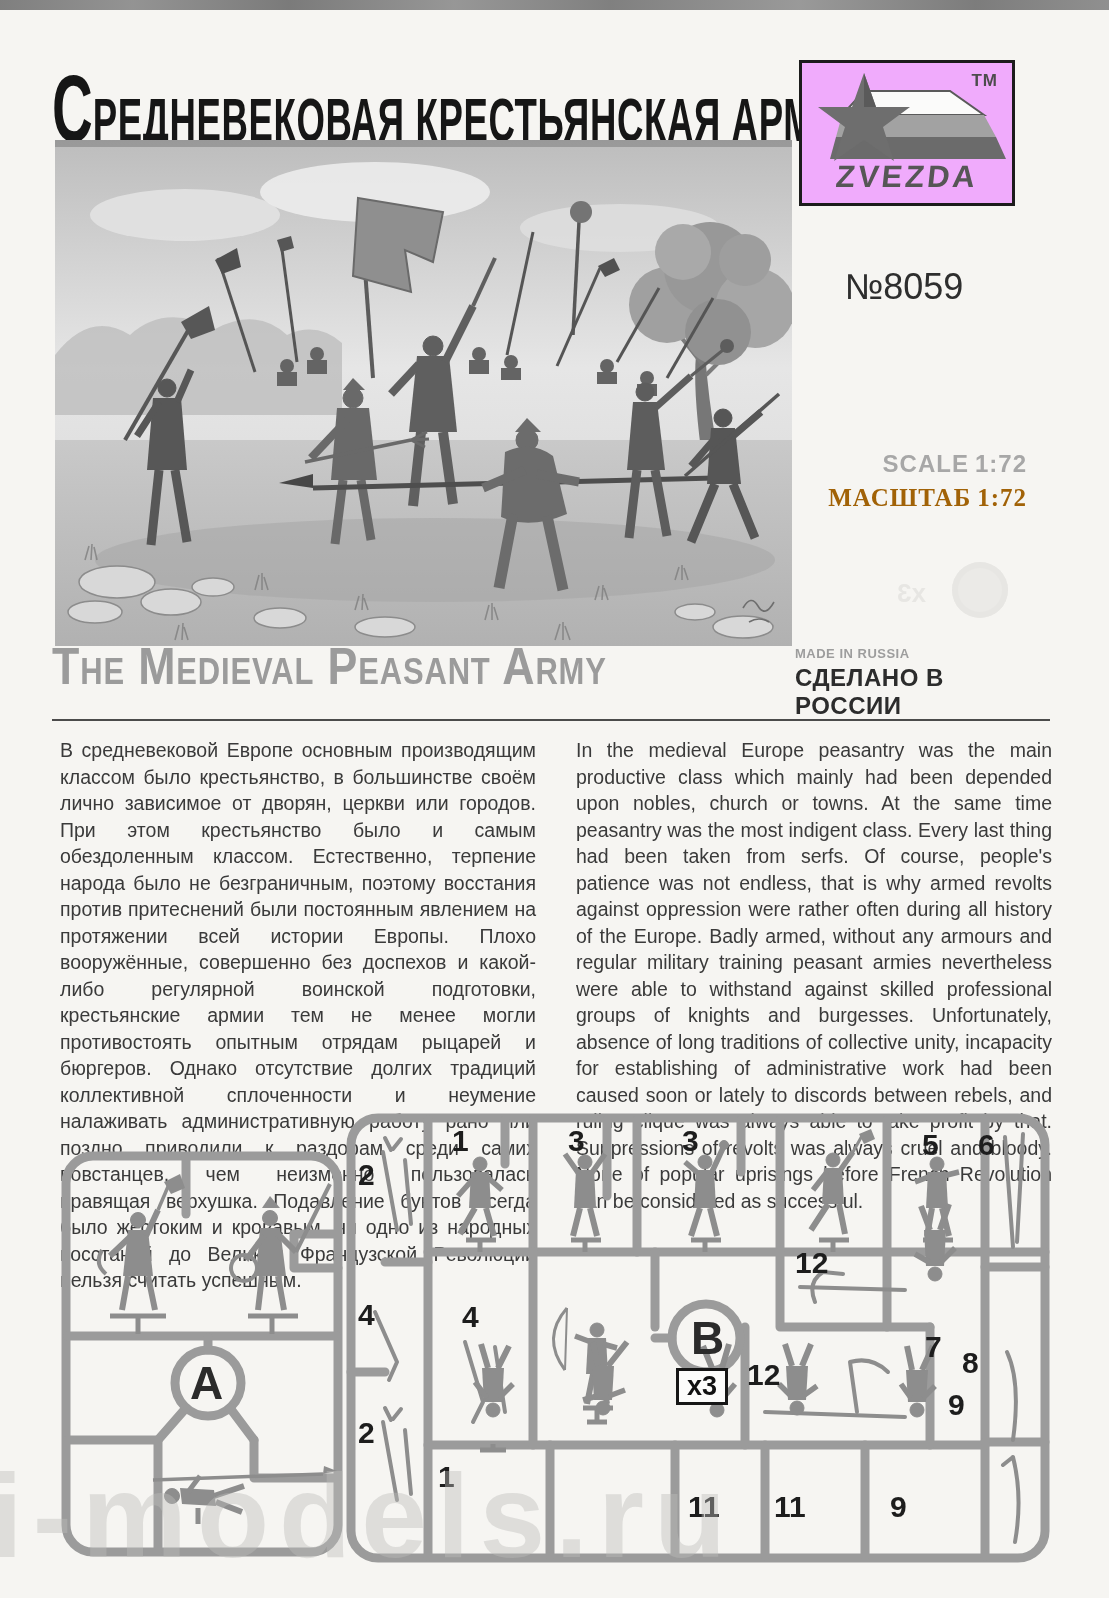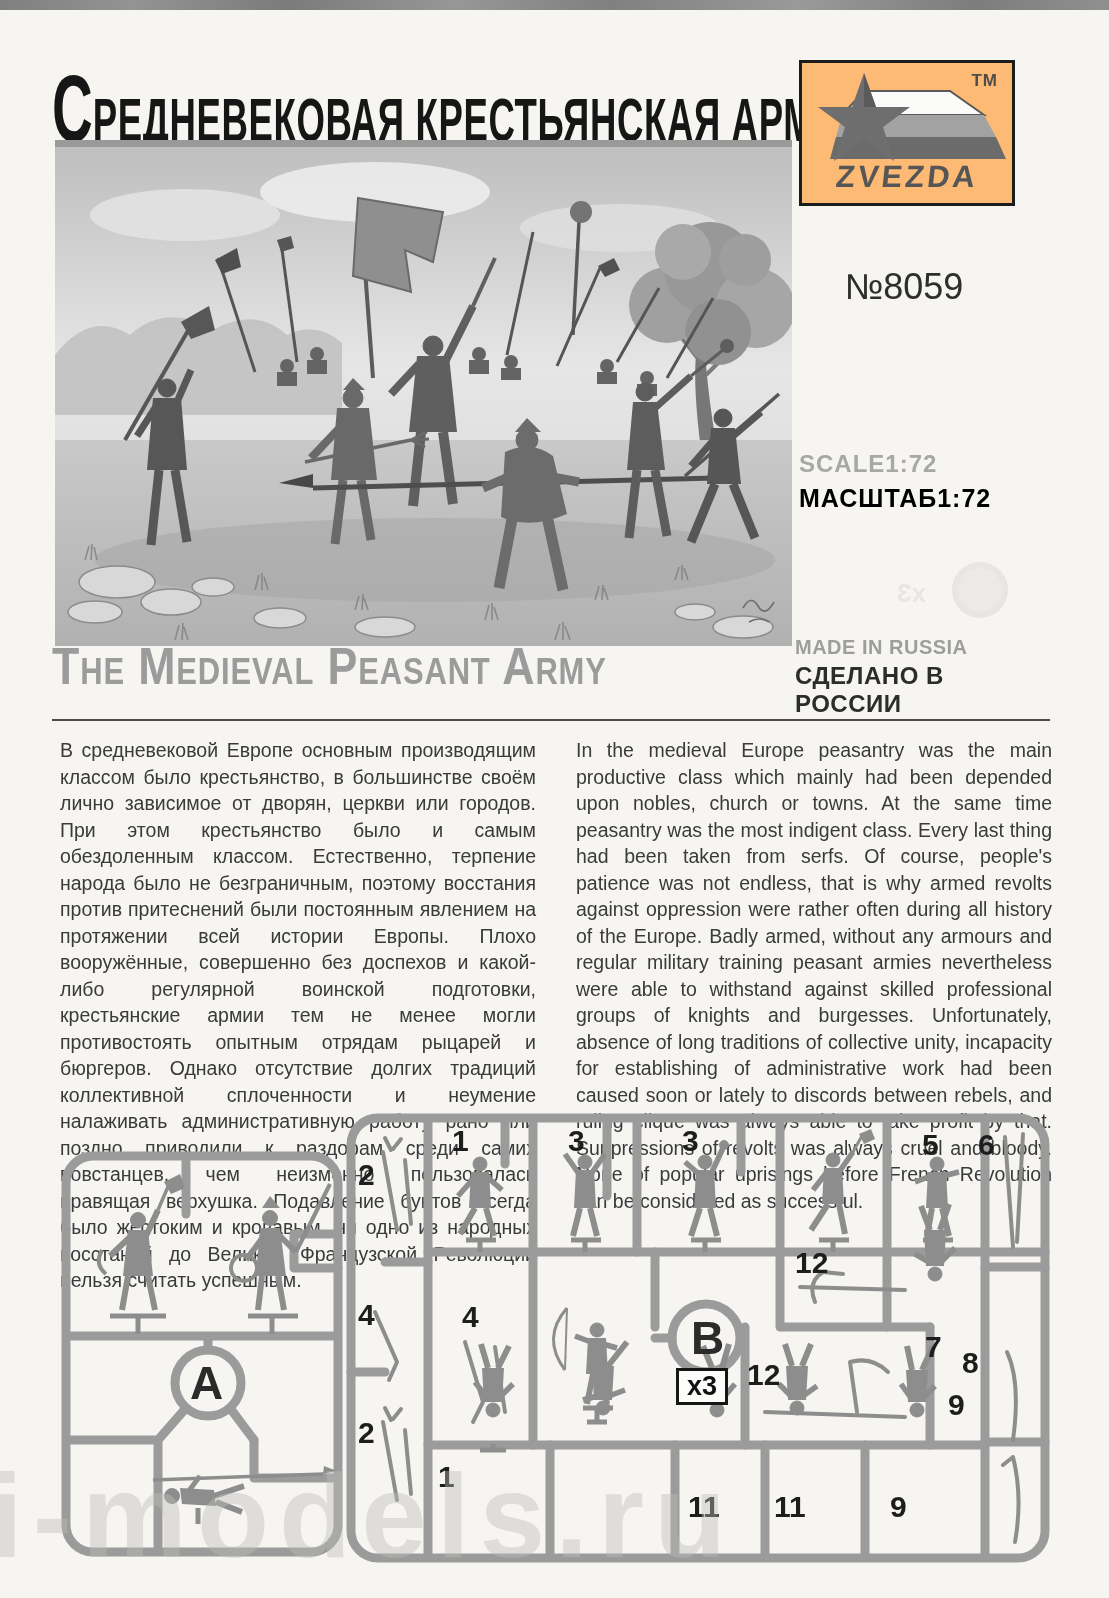--- a/index.html
+++ b/index.html
@@ -9,42 +9,42 @@
   
   .scan-edge{left:0;top:0;width:1109px;height:10px;
     background:linear-gradient(90deg,#6f6f6f,#868686 12%,#6a6a6a 26%,#8a8a8a 41%,#707070 55%,#8d8d8d 72%,#6c6c6c 88%,#828282);
     opacity:.88;}
   
   .title-ru{left:52px;top:62px;width:745px;height:84px;white-space:nowrap;
     transform:scaleX(.60);transform-origin:left bottom;color:#161616;}
   .title-ru .cap{font-size:94px;font-weight:bold;line-height:1;}
   .title-ru .rest{font-size:61px;font-weight:bold;line-height:1;letter-spacing:1px;}
   
-  .logo-box{left:799px;top:60px;width:210px;height:140px;background:#fdba74;border:3px solid #1c1c1c;}
+  .logo-box{left:799px;top:60px;width:210px;height:140px;background:#f0abfc;border:3px solid #1c1c1c;}
   .logo-tm{right:14px;top:8px;font-size:17px;font-weight:bold;color:#4c4c4c;letter-spacing:1px;}
   .logo-word{left:0;bottom:8px;width:100%;text-align:center;font-size:31px;font-weight:bold;
     letter-spacing:3px;color:#565656;transform:skewX(-6deg);}
   .kit-no{left:799px;top:220px;width:210px;text-align:center;font-size:36px;color:#2e2e2e;margin-top:46px;}
   
   .art{left:55px;top:140px;width:737px;height:506px;}
   
   .scale-blk{left:799px;top:450px;width:228px;font-weight:bold;}
-  .scale-row{display:flex;justify-content:flex-start;font-size:24px;color:#a7a7a7;letter-spacing:1px;}
-  .scale-row.ru{font-size:25px;color:#000000;margin-top:6px;}
+  .scale-row{display:flex;justify-content:flex-end;font-size:24px;color:#a7a7a7;letter-spacing:1px;gap:6px;}
+  .scale-row.ru{font-size:25px;color:#a16207;margin-top:6px;font-family:Liberation Serif, serif;}
   
   .ghost{left:897px;top:560px;width:130px;height:70px;opacity:.55;}
   .ghost-txt{left:0;top:18px;font-size:26px;font-weight:bold;color:#dcdbd8;transform:scaleX(-1);}
   .ghost-circle{left:55px;top:2px;width:56px;height:56px;border-radius:50%;background:#e3e2df;
     box-shadow:inset 0 0 0 6px #dcdbd8;}
   
   .title-en{left:52px;top:640px;width:720px;white-space:nowrap;font-variant:small-caps;
     font-size:52px;font-weight:bold;color:#9b9b9b;letter-spacing:1px;
     transform:scaleX(.86);transform-origin:left top;line-height:1;}
   .made-in{left:795px;top:636px;width:250px;font-weight:bold;}
-  .made-en{font-size:20px;color:#9d9d9d;letter-spacing:.5px;}
+  .made-en{font-size:13px;color:#9d9d9d;letter-spacing:.5px;margin-top:10px;}
   .made-ru{font-size:24px;color:#2c2c2c;margin-top:3px;letter-spacing:.5px;}
   .rule{left:52px;top:719px;width:998px;height:2px;background:#4b4b4b;}
   
   .cols{left:60px;top:737px;width:992px;display:flex;gap:40px;}
   .col{width:476px;font-size:19.5px;line-height:1.36;text-align:justify;color:#3a3a3a;}
   
   .sprue-svg{position:absolute;}
   .pn{position:absolute;font-size:30px;font-weight:bold;color:#1d1d1d;line-height:1;}
   .sprue-letter{position:absolute;font-size:46px;font-weight:bold;color:#2b2b2b;line-height:1;}
   .x3box{position:absolute;font-size:27px;font-weight:bold;color:#111;background:#fcfcfb;

